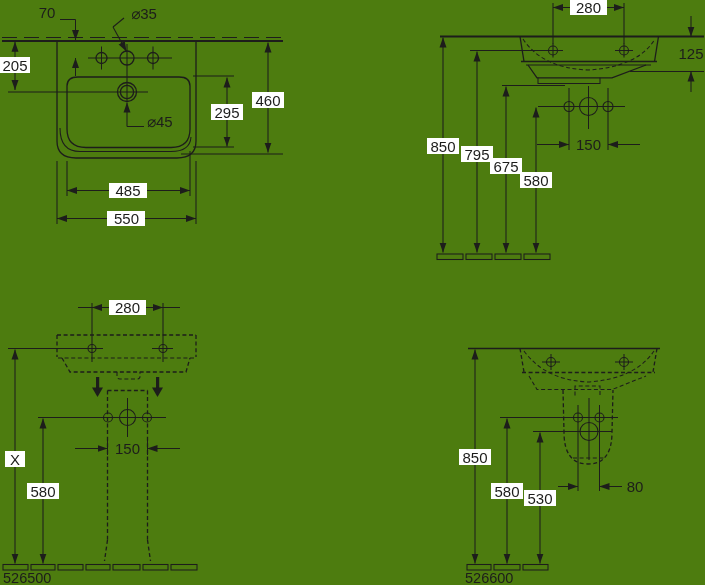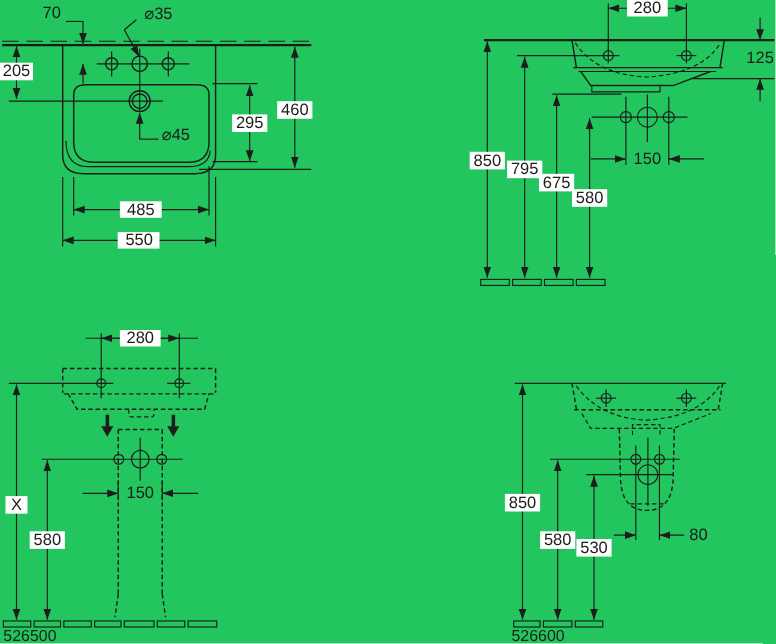--- a/index.html
+++ b/index.html
@@ -1,16 +1,16 @@
 <!DOCTYPE html>
 <html><head>
 <meta charset="utf-8">
 <style>
   html,body{margin:0;padding:0;background:#fff;}
-  #stage{position:relative;width:705px;height:585px;background:#22c55e;overflow:hidden;}
+  #stage{position:relative;width:705px;height:585px;background:#4d7c0f;overflow:hidden;}
   svg{display:block;}
   .ln{stroke:#1d1d1b;stroke-width:1.3;fill:none;stroke-linecap:butt;}
   .thick{stroke-width:1.9;}
   .thin{stroke-width:1.05;}
   .dash{stroke-dasharray:4 2.6;}
   .walldash{stroke-dasharray:15 7;stroke-width:1.1;}
   .dim{stroke:#1d1d1b;stroke-width:1.05;fill:none;}
   .arr{fill:#1d1d1b;stroke:none;}
   .mask{fill:#ffffff;stroke:none;}
   text{font-family:"Liberation Sans","DejaVu Sans",sans-serif;font-size:15px;fill:#1d1d1b;}

